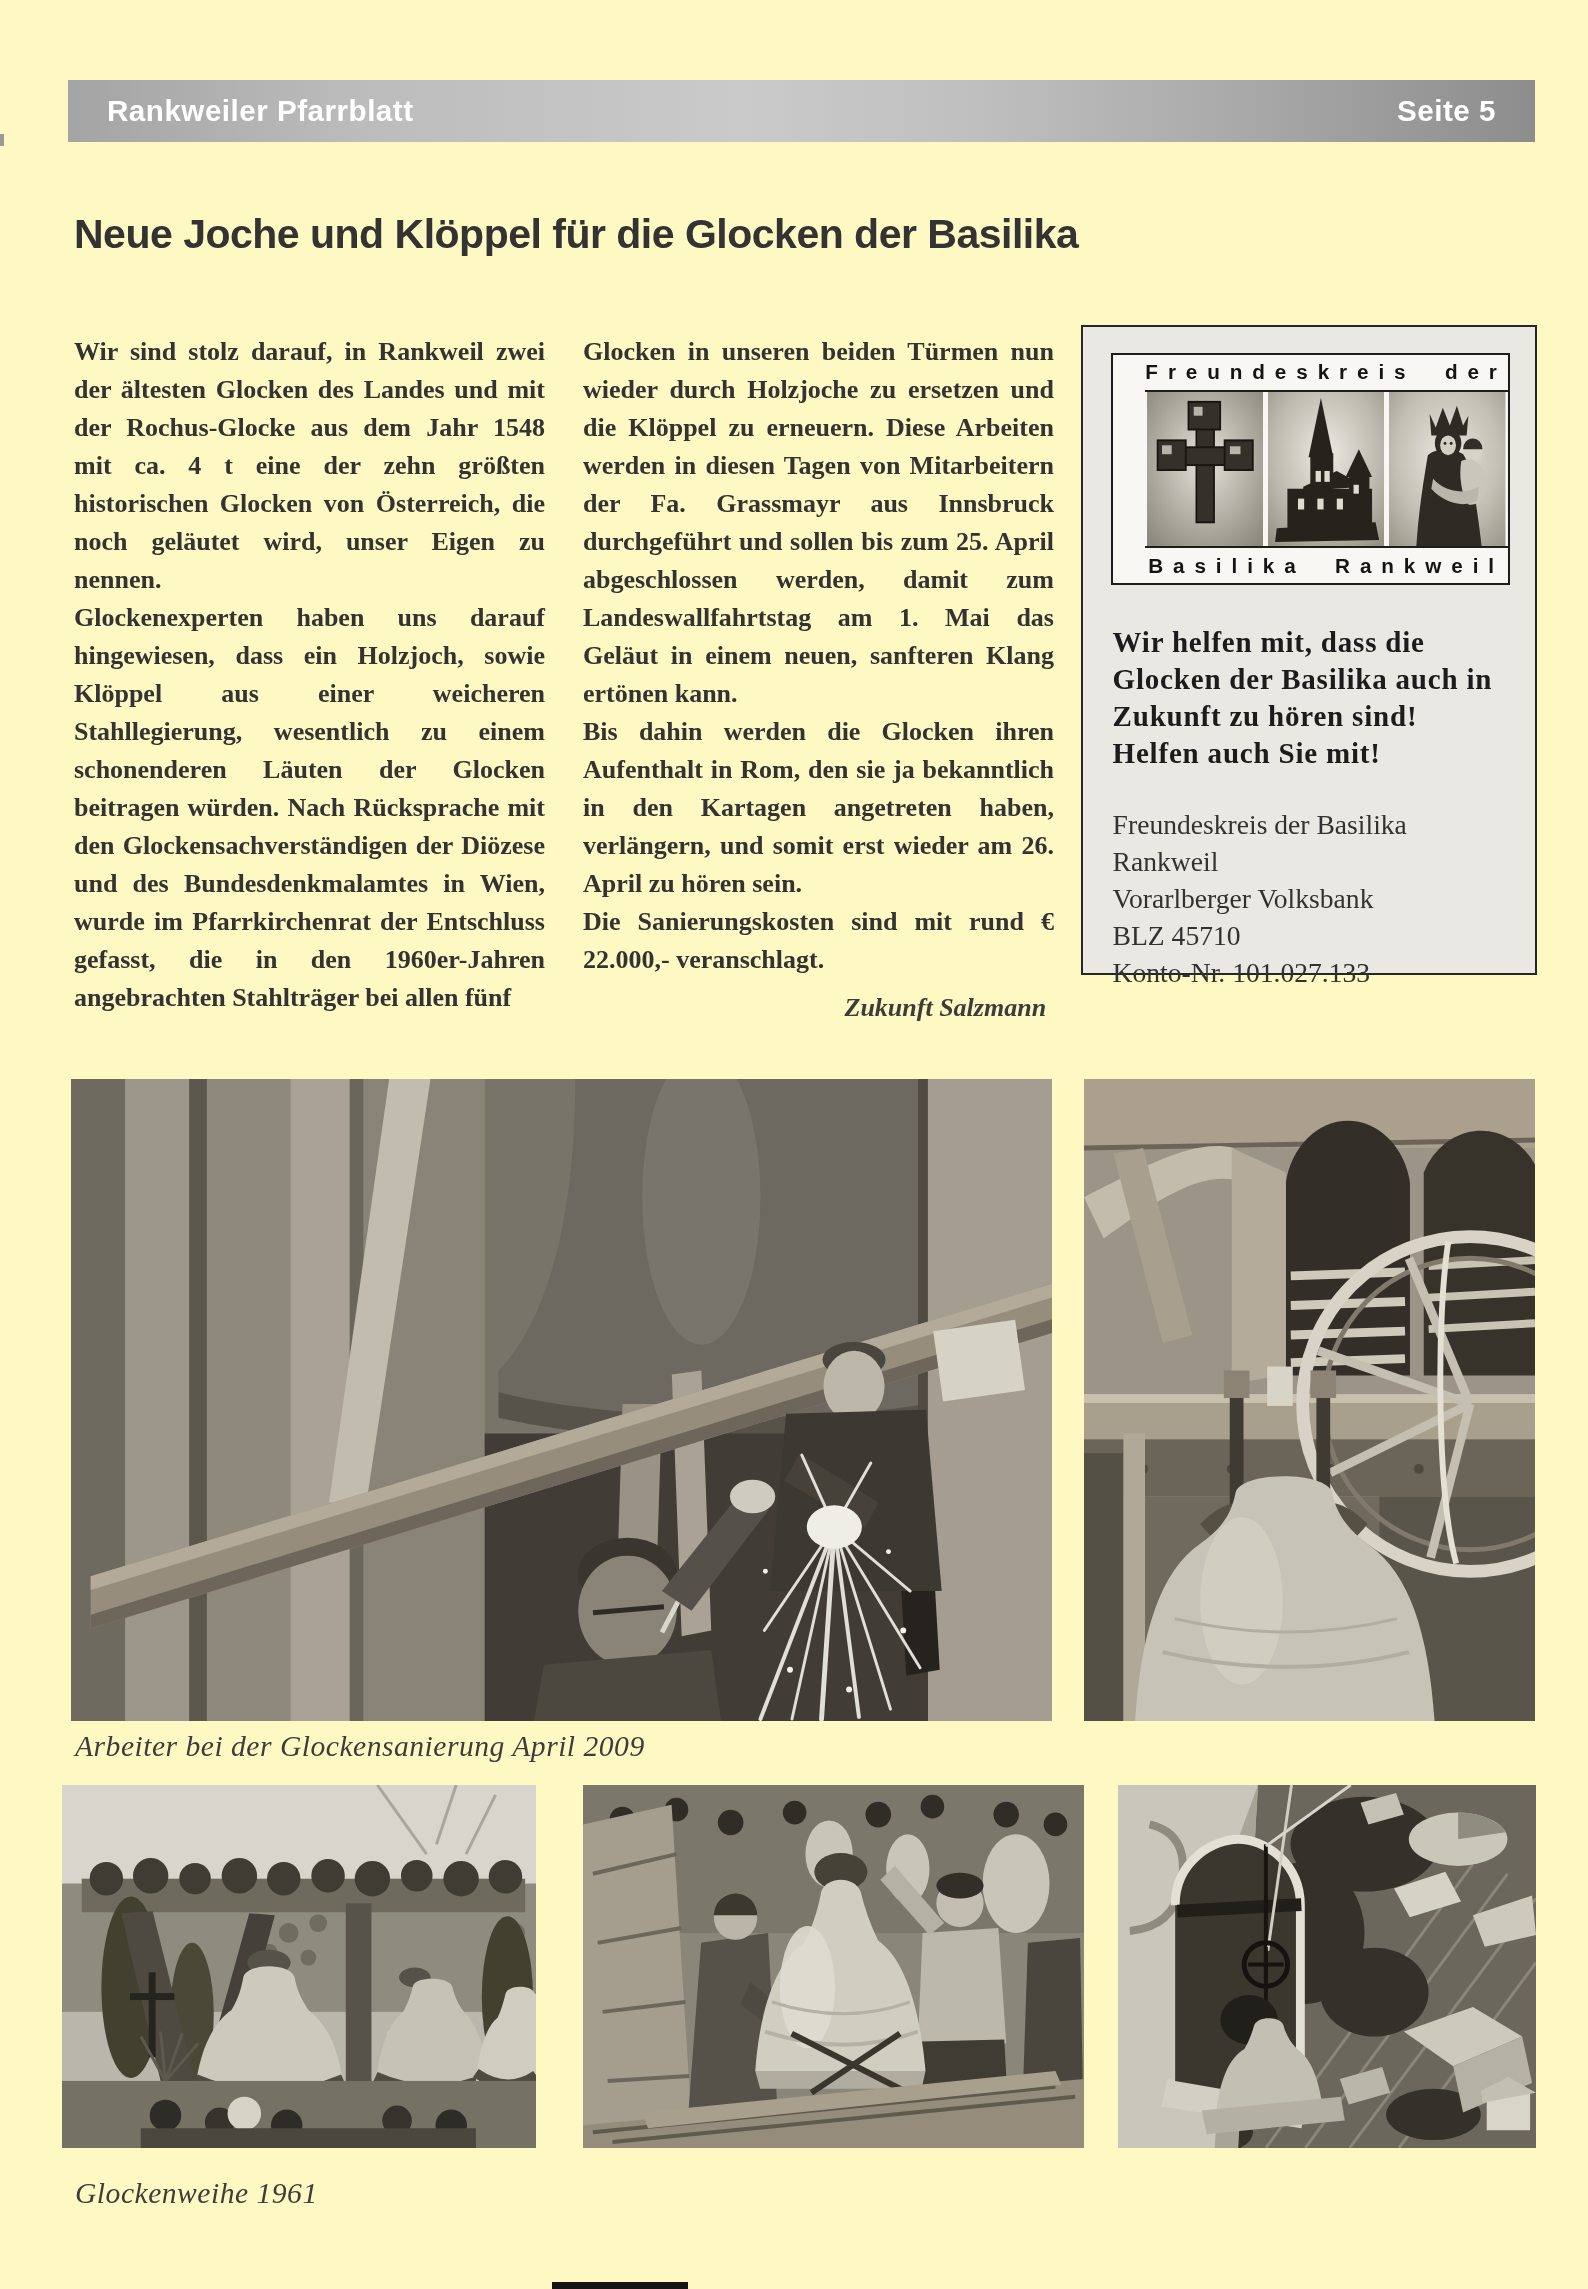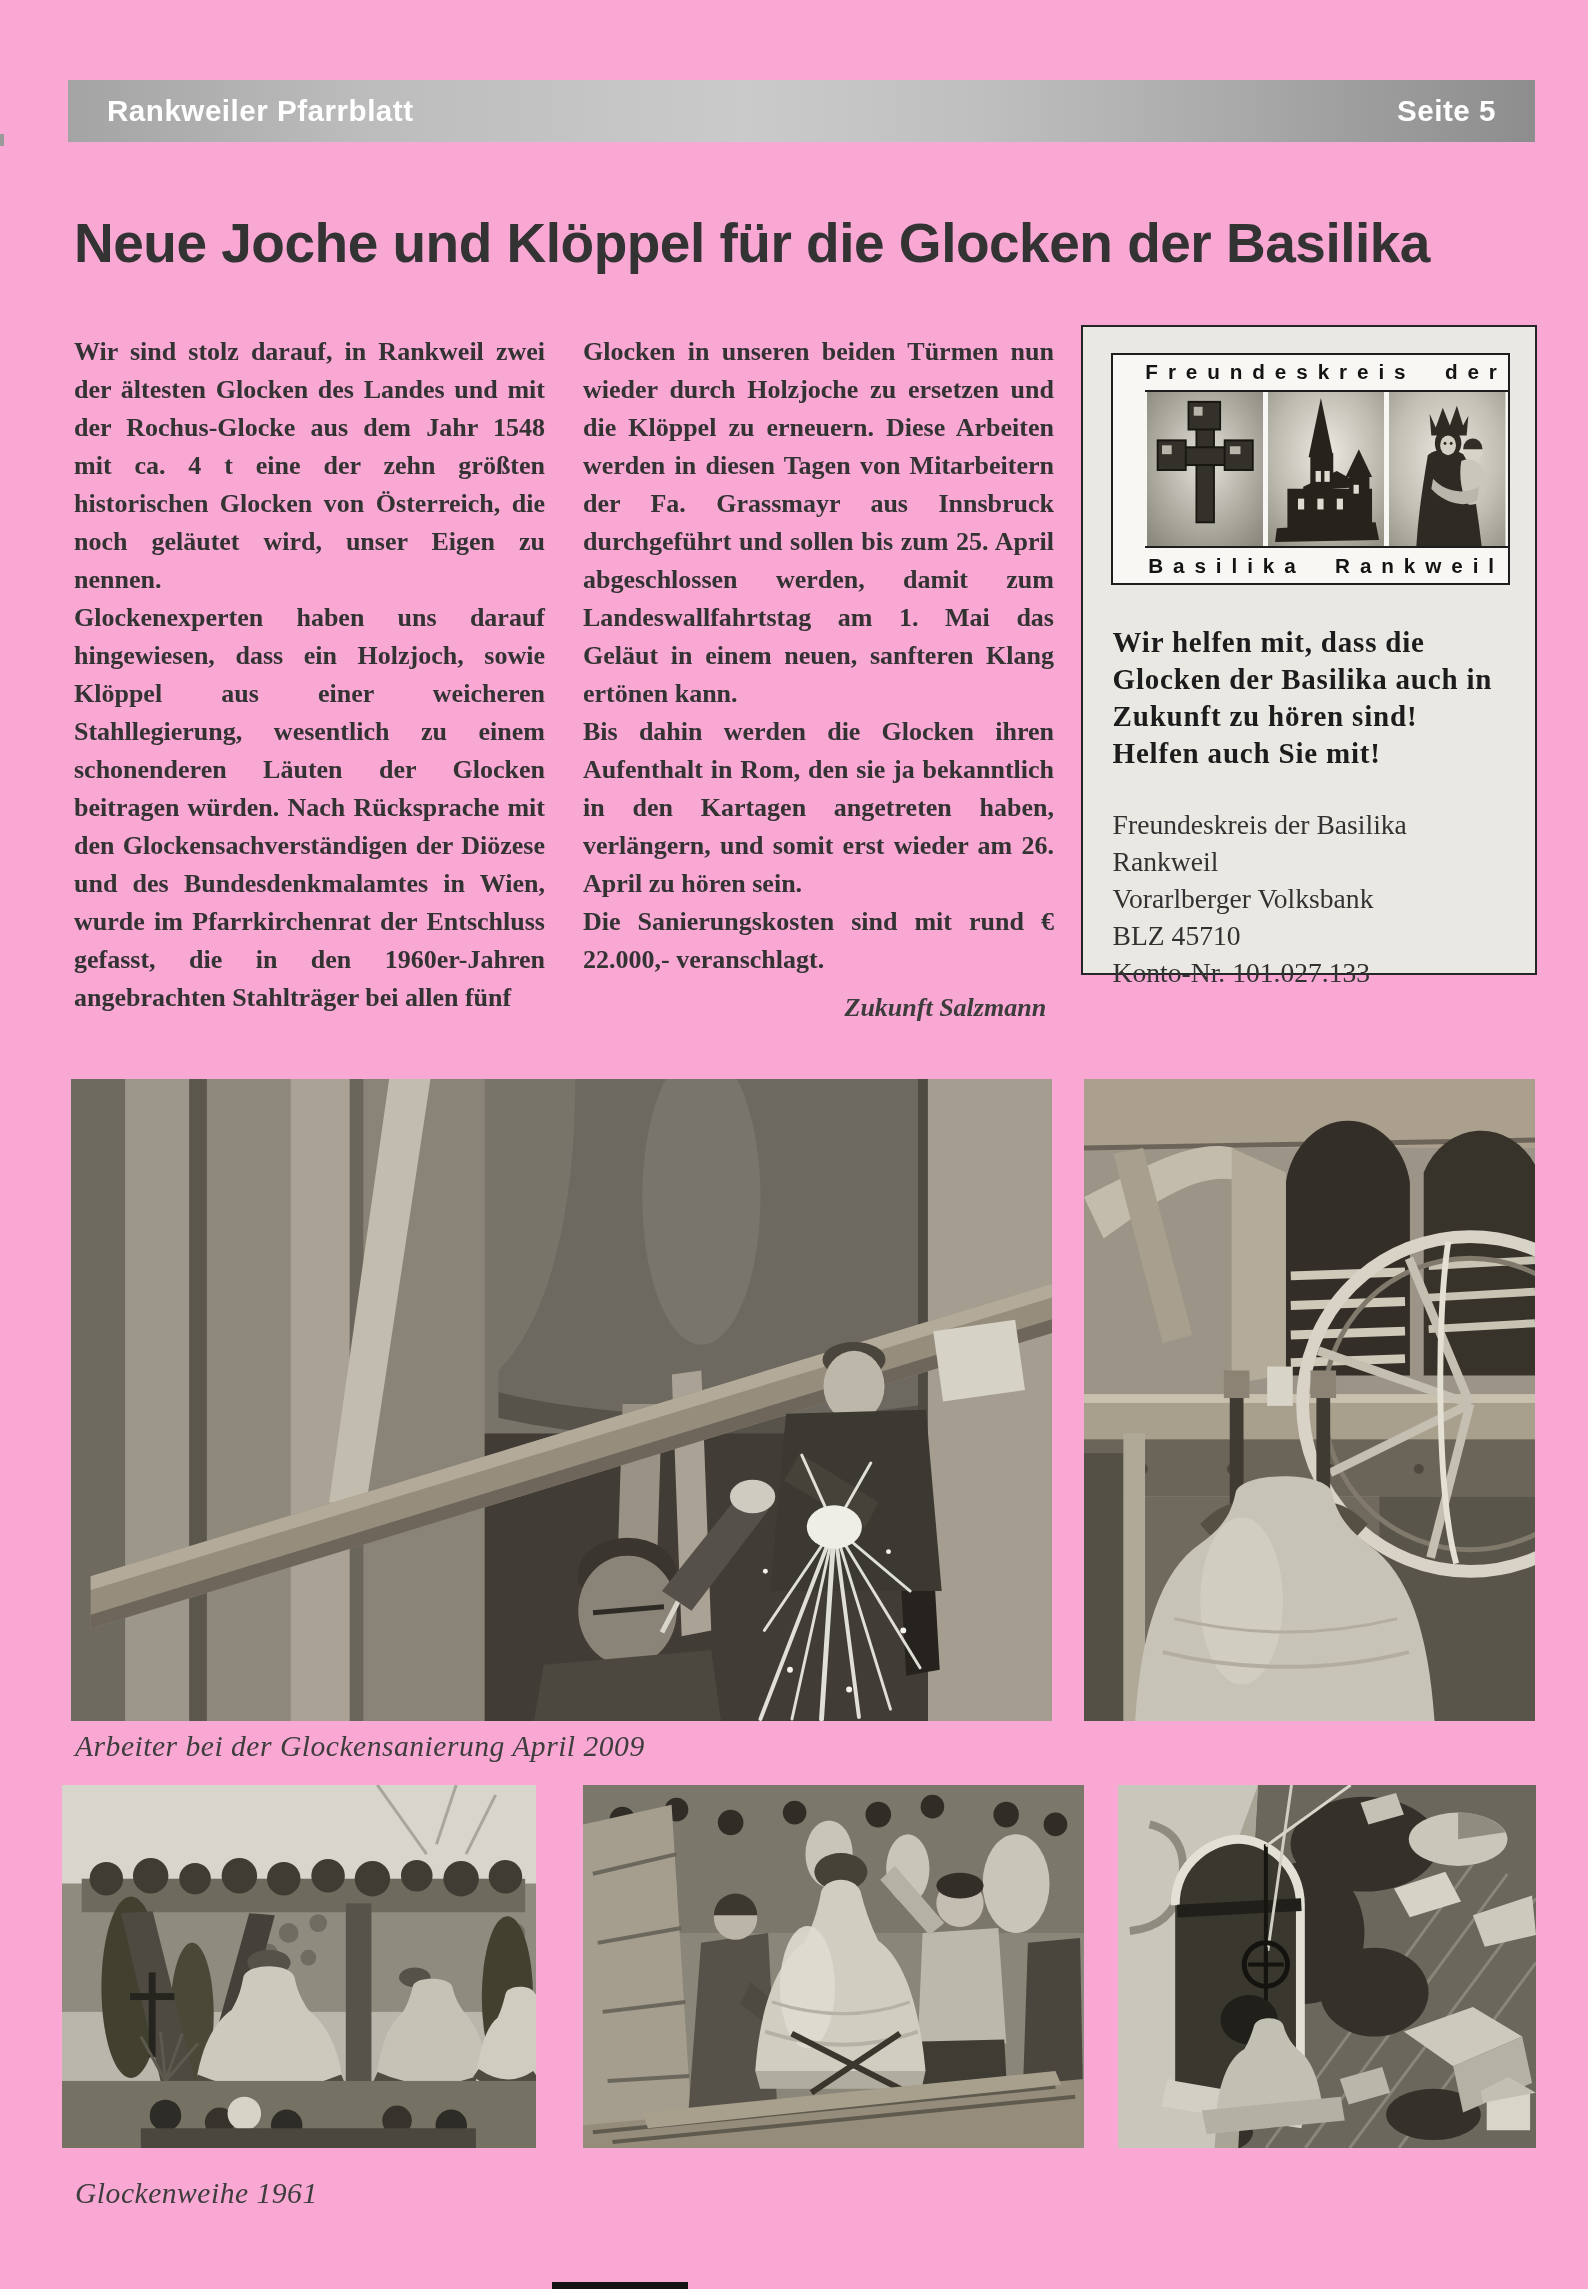--- a/index.html
+++ b/index.html
@@ -1,33 +1,33 @@
 <!DOCTYPE html>
 <html><head>
 <meta charset="utf-8">
 <style>
   html,body { margin:0; padding:0; background:#888; }
   .page {
     position:relative; width:1589px; height:2289px; margin:0 auto;
-    background:#f9a8d4; overflow:hidden;
+    background:#fef9c3; overflow:hidden;
     font-family:"Liberation Serif", serif; color:#2e2e2e;
   }
   
   .header-bar {
     position:absolute; left:68px; top:80px; width:1467px; height:62px;
     background:linear-gradient(90deg,#a4a4a4 0%,#bcbcbc 20%,#cacaca 46%,#bfbfbf 62%,#a9a9a9 80%,#8d8d8d 100%);
     display:flex; align-items:center; justify-content:space-between;
     padding:0 39px; box-sizing:border-box;
     font-family:"Liberation Sans", sans-serif; font-weight:bold; font-size:29.6px; color:#ffffff;
     letter-spacing:0.5px;
   }
   
   .title {
     position:absolute; left:74px; top:211px; margin:0;
-    font-family:"Liberation Sans", sans-serif; font-weight:bold; font-size:55px;
+    font-family:"Liberation Sans", sans-serif; font-weight:bold; font-size:41px;
     color:#333333; letter-spacing:-0.5px; white-space:nowrap;
   }
   
   .textcol {
     position:absolute; top:333px; width:471px;
     font-size:26px; line-height:38px; text-align:justify; color:#333333;font-weight:bold;
   }
   .textcol p { margin:0; }
   .col1 { left:74px; }
   .col2 { left:583px; }

